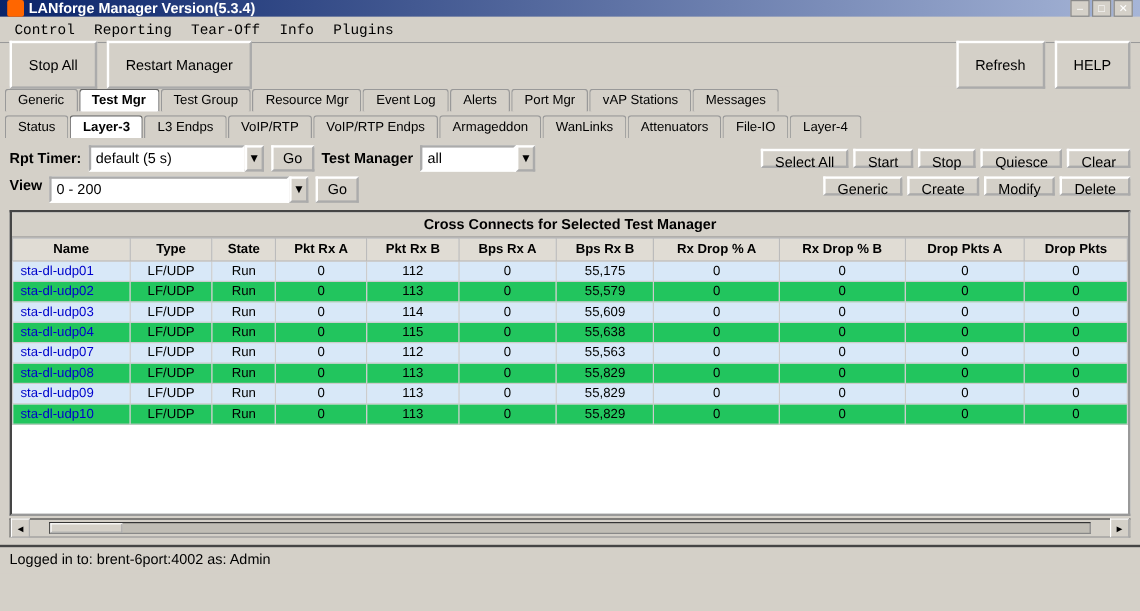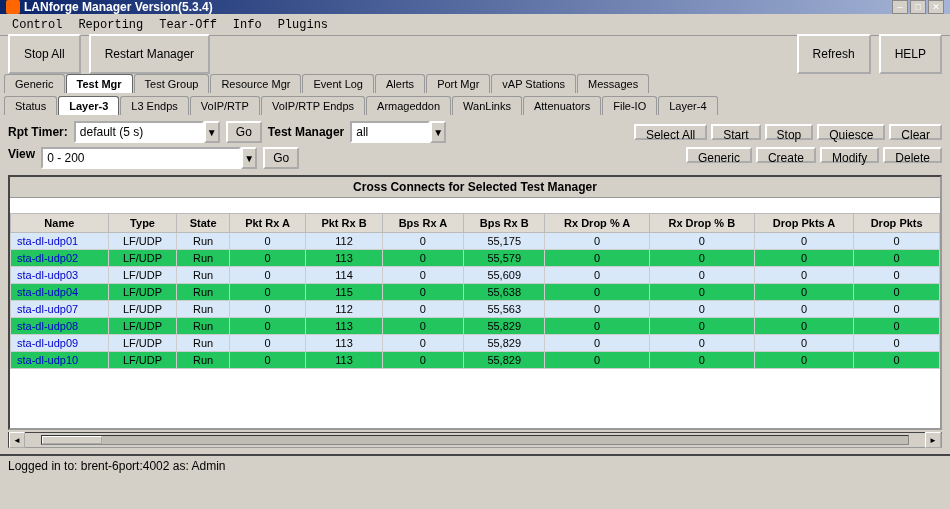--- a/index.html
+++ b/index.html
@@ -178,21 +178,20 @@
       font-size: 12px;
       font-weight: bold;
       padding: 3px;
       background: #d4d0c8;
       border-bottom: 1px solid #999;
     }
     table {
       width: 100%;
       border-collapse: collapse;
       font-size: 11px;
-      margin-top: 15px;
     }
     thead tr {
       background: #e0dcd4;
     }
     thead th {
       border: 1px solid #bbb;
       padding: 3px 6px;
       text-align: center;
       font-size: 11px;
       font-weight: bold;

